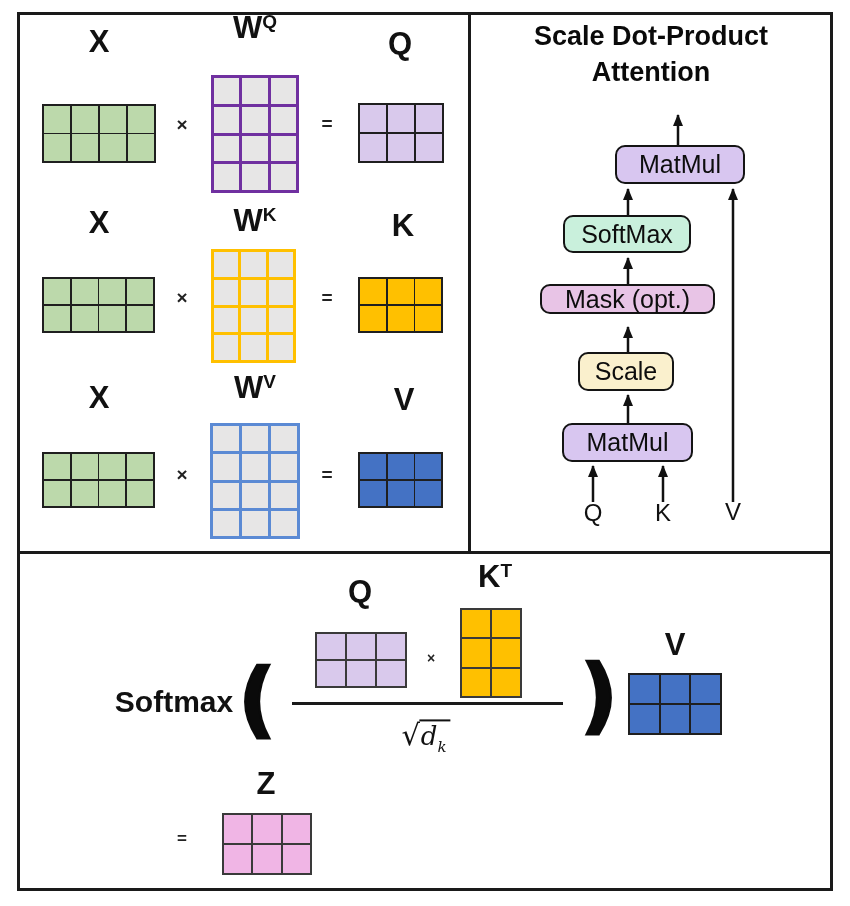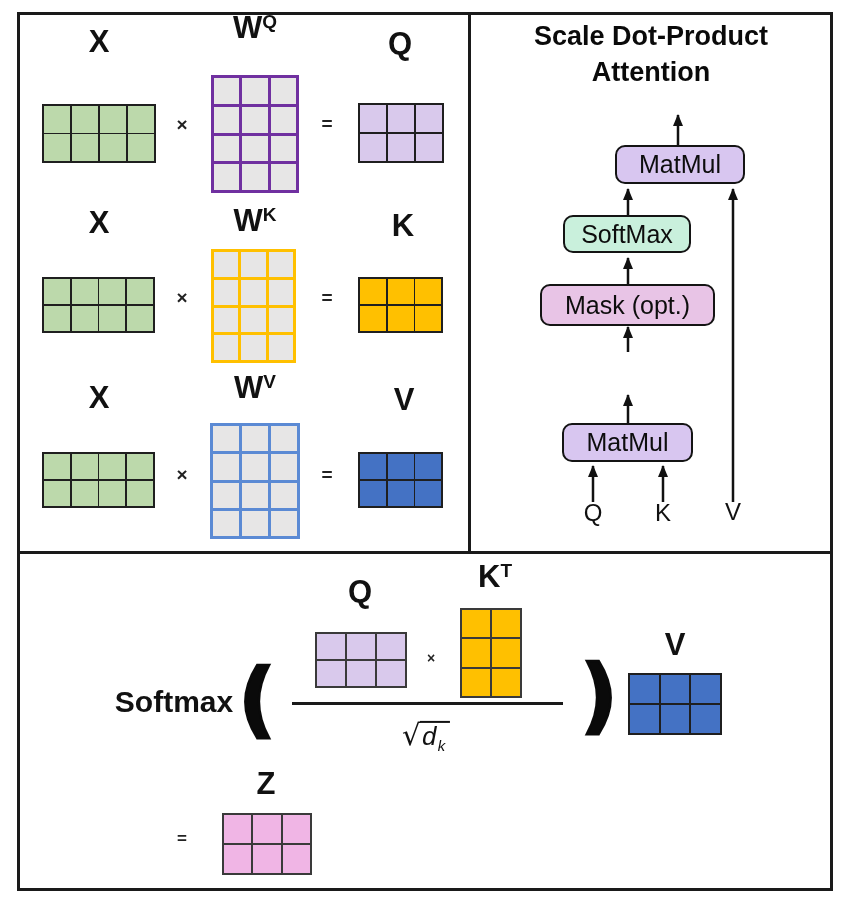--- a/index.html
+++ b/index.html
@@ -17,21 +17,21 @@
          font-size:27px;line-height:36px;font-weight:800;color:#0a0a0a;}
   .fbox{position:absolute;box-sizing:border-box;border:2px solid #141414;border-radius:10px;
         display:flex;align-items:center;justify-content:center;font-size:25px;color:#0d0d0d;}
   .qkv{position:absolute;transform:translate(-50%,-50%);font-size:24px;font-weight:400;color:#111;}
   .paren{position:absolute;transform:translate(-50%,-50%);font-size:82px;font-weight:700;
          font-family:"DejaVu Sans",sans-serif;color:#0a0a0a;-webkit-text-stroke:2.5px #0a0a0a;line-height:1;}
   .fracbar{position:absolute;background:#1a1a1a;}
   .sqrt{position:absolute;transform:translate(-50%,-50%);font-family:"DejaVu Serif",serif;
         font-style:italic;font-size:26px;color:#111;white-space:nowrap;}
   .sqrt .rad{font-style:normal;font-family:"DejaVu Sans",sans-serif;font-size:29px;font-weight:400;}
-  .sqrt .arg{border-top:2px solid #111;padding:0 4px 0 1px;font-family:Liberation Mono, monospace;}
+  .sqrt .arg{border-top:2px solid #111;padding:0 4px 0 1px;}
   .sqrt sub{font-size:15px;}
   svg.flow{position:absolute;left:470px;top:12px;}
 </style>
 </head>
 <body>
 
 <div id="stage">
 
   <div class="frame" style="left:17px;top:12px;width:816px;height:879px;"></div>
   <div class="divider" style="left:468px;top:12px;width:3px;height:542px;"></div>
@@ -71,21 +71,22 @@
     <line x1="158" y1="272" x2="158" y2="246" stroke="#111" stroke-width="2.5" marker-end="url(#ah)"></line>
     <line x1="158" y1="340" x2="158" y2="315" stroke="#111" stroke-width="2.5" marker-end="url(#ah)"></line>
     <line x1="158" y1="411" x2="158" y2="383" stroke="#111" stroke-width="2.5" marker-end="url(#ah)"></line>
     <line x1="123" y1="490" x2="123" y2="454" stroke="#111" stroke-width="2.5" marker-end="url(#ah)"></line>
     <line x1="193" y1="490" x2="193" y2="454" stroke="#111" stroke-width="2.5" marker-end="url(#ah)"></line>
     <line x1="263" y1="490" x2="263" y2="177" stroke="#111" stroke-width="2.5" marker-end="url(#ah)"></line>
   </svg>
 
   <div class="fbox" style="left:615px;top:145px;width:130px;height:39px;background:#d8c6f0;">MatMul</div>
   <div class="fbox" style="left:563px;top:215px;width:128px;height:38px;background:#c9f0dc;">SoftMax</div>
-  <div class="fbox" style="left:540px;top:284px;width:175px;height:42px;background:#e8c4e6;">Mask (opt.)</div>
+  <div class="fbox" style="left:540px;top:284px;width:175px;height:30px;background:#e8c4e6;">Mask (opt.)</div>
+  <div class="fbox" style="left:578px;top:352px;width:96px;height:39px;background:#faf0cd;">Scale</div>
   <div class="fbox" style="left:562px;top:423px;width:131px;height:39px;background:#d8c6f0;">MatMul</div>
 
   <div class="qkv" style="left:593px;top:513px;">Q</div>
   <div class="qkv" style="left:663px;top:513px;">K</div>
   <div class="qkv" style="left:733px;top:512px;">V</div>
 
   <div class="lbl" style="left:174px;top:702px;font-size:30px;">Softmax</div>
   <div class="paren" style="left:257px;top:699px;">(</div>
 
   <div class="lbl h-label" style="left:360px;top:592px;">Q</div>

